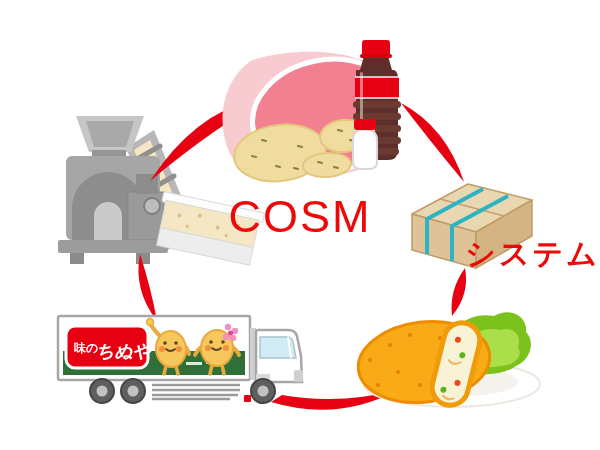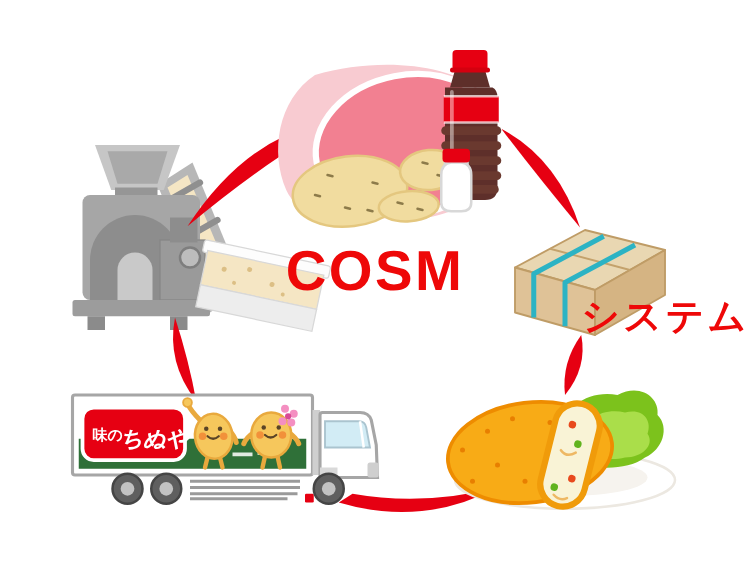--- a/index.html
+++ b/index.html
@@ -1,21 +1,21 @@
 <!DOCTYPE html>
 <html><head>
 <meta charset="utf-8">
 <style>
   html,body{margin:0;padding:0;background:#fff;}
   .stage{position:relative;width:600px;height:450px;background:#fff;overflow:hidden;
          font-family:"Liberation Sans",sans-serif;}
   .stage svg{position:absolute;left:0;top:0;}
   .center-label{position:absolute;left:0;top:0;width:600px;text-align:center;pointer-events:none;}
   .center-title{position:absolute;left:0;top:194px;width:600px;text-align:center;
-                font-size:45px;font-weight:700;letter-spacing:2px;color:#ee0808;line-height:46px;}
+                font-size:45px;font-weight:400;letter-spacing:2px;color:#ee0808;line-height:46px;}
   .center-subtitle{position:absolute;left:0;top:236px;width:600px;text-align:right;
                    font-size:30px;font-weight:700;letter-spacing:3px;color:#ee0808;line-height:36px;}
   .logo-prefix{font:700 12px "Liberation Sans",sans-serif;fill:#ffffff;}
   .logo-name{font:italic 700 18px "Liberation Sans",sans-serif;fill:#ffffff;}
 </style>
 </head>
 <body>
 
 <div class="stage">
 <svg width="600" height="450" viewBox="0 0 600 450">

